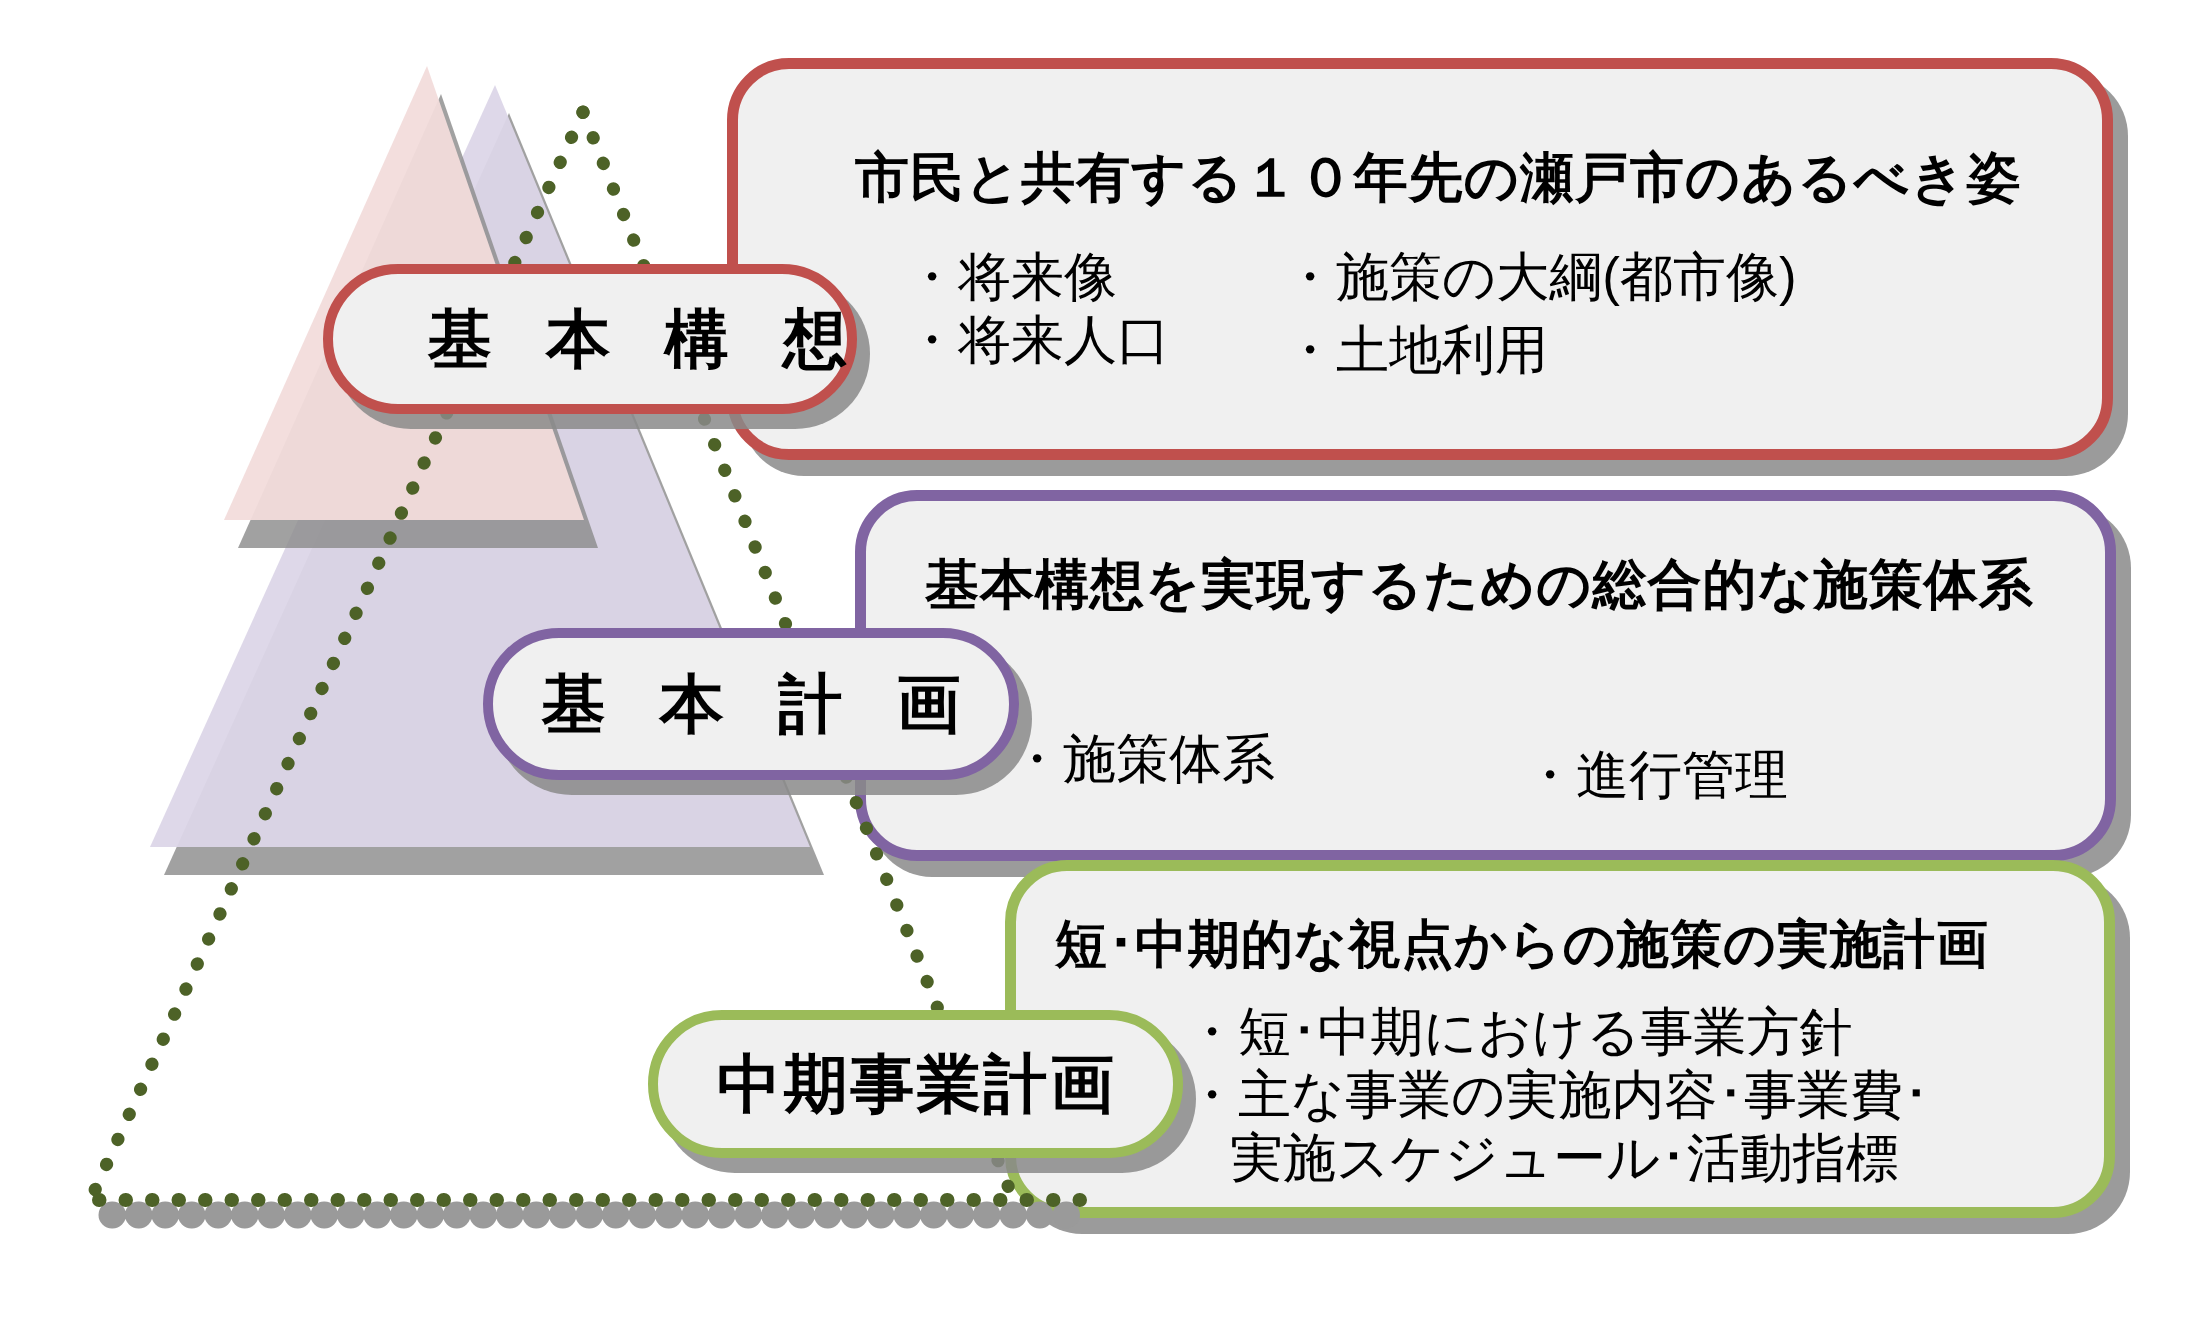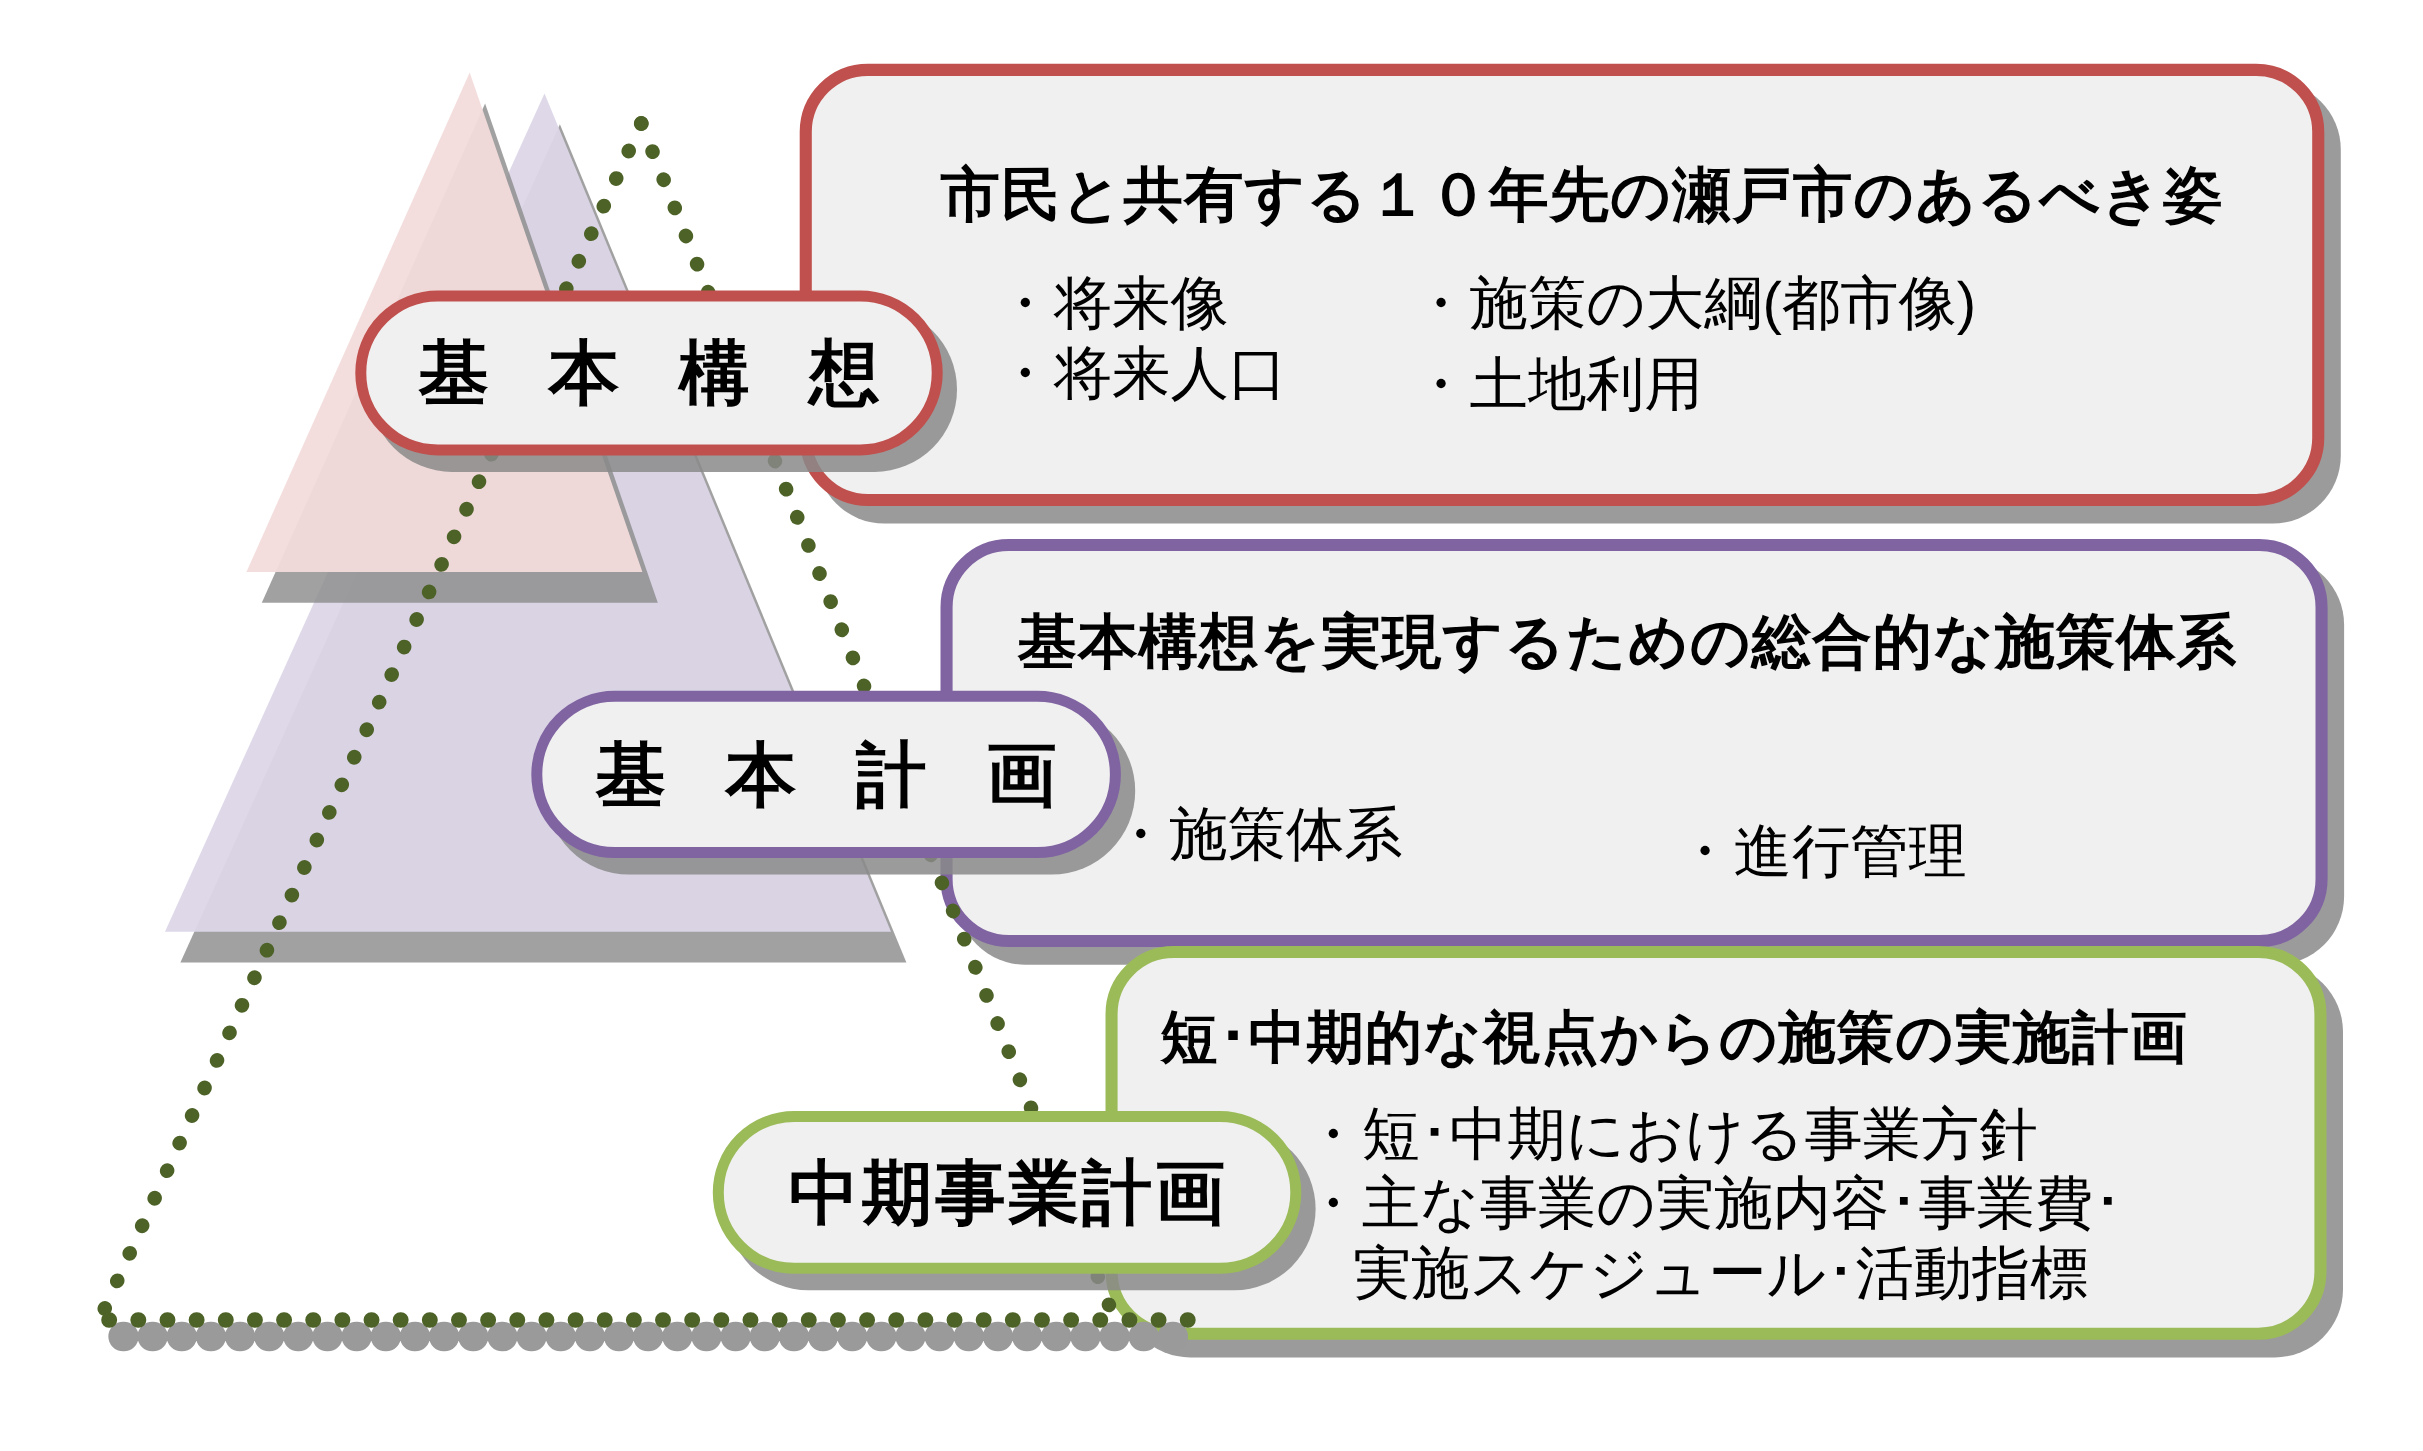--- a/index.html
+++ b/index.html
@@ -28,21 +28,21 @@
     box-shadow:15px 16px 0 rgba(138,138,138,.85);text-align:center;}
   .box-red{left:727px;top:58px;width:1386px;height:402px;border-color:var(--accent_red);}
   .box-purple{left:855px;top:490px;width:1261px;height:371px;border-color:var(--accent_purple);}
   .box-green{left:1005px;top:860px;width:1110px;height:358px;border-color:var(--accent_green);}
   .box-heading{position:absolute;font-weight:bold;font-size:54px;line-height:1.15;
     letter-spacing:1px;white-space:nowrap;}
   .bullet{position:absolute;font-size:53px;line-height:1.15;white-space:nowrap;}
   .pill{position:absolute;background:var(--box_fill);border:10px solid;
     border-radius:90px;z-index:4;display:flex;align-items:center;justify-content:center;
     box-shadow:13px 15px 0 rgba(138,138,138,.85);}
-  .pill-red{left:323px;top:264px;width:534px;height:150px;border-color:var(--accent_red);}
+  .pill-red{left:323px;top:264px;width:534px;height:150px;border-color:var(--accent_red);justify-content:flex-end;}
   .pill-purple{left:483px;top:628px;width:536px;height:152px;border-color:var(--accent_purple);}
   .pill-green{left:648px;top:1010px;width:535px;height:148px;border-color:var(--accent_green);}
   .pill-label{font-weight:bold;font-size:64px;white-space:nowrap;}
   .spread{letter-spacing:.85em;margin-right:-.85em;}
   .tight{letter-spacing:.04em;margin-right:-.04em;}
 </style>
 </head>
 <body>
 
 <div class="canvas">

